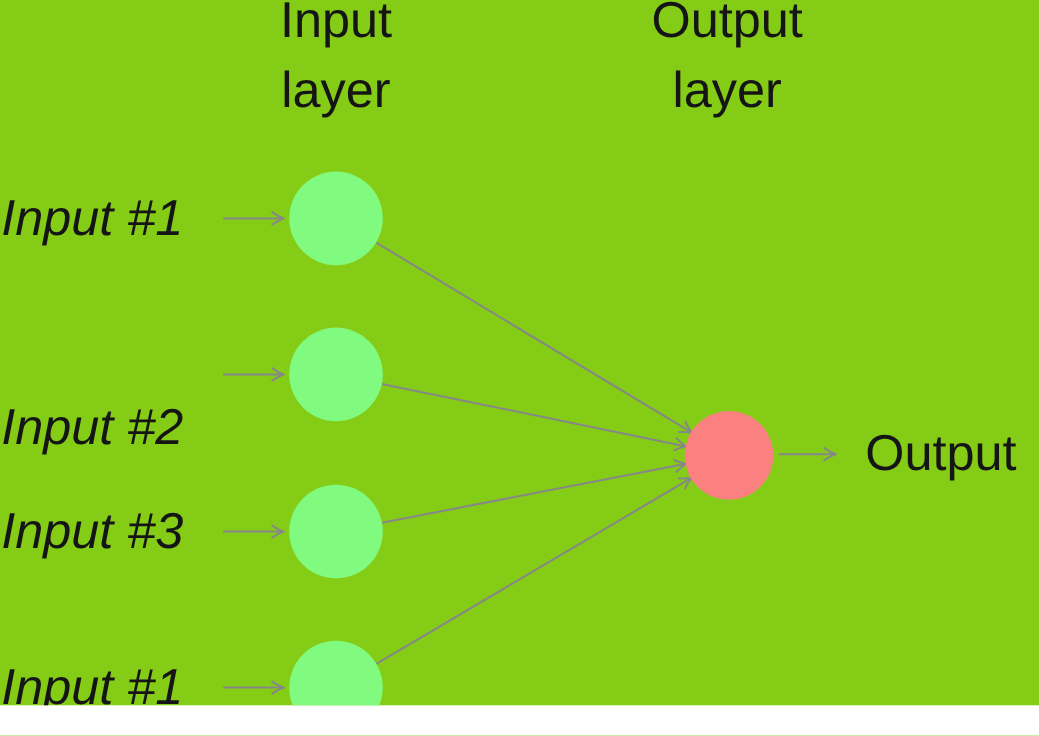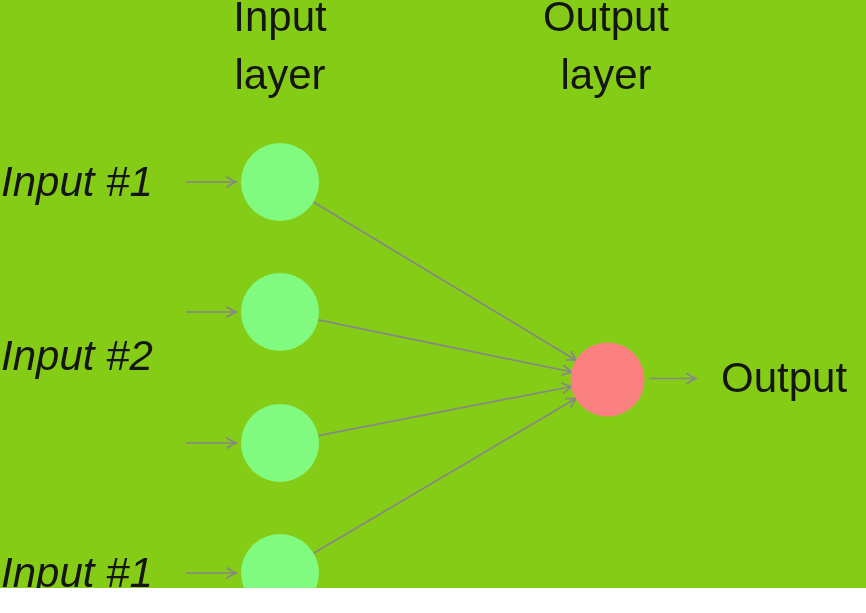--- a/index.html
+++ b/index.html
@@ -83,17 +83,18 @@
     <div>Input</div>
     <div>layer</div>
   </div>
   <div class="layer-header output-col">
     <div>Output</div>
     <div>layer</div>
   </div>
 
   <div class="node-label input-label row-1">Input #1</div>
   <div class="node-label input-label row-2">Input #2</div>
+  <div class="node-label input-label row-3">Input #3</div>
   <div class="node-label input-label row-4">Input #1</div>
 
   <div class="node-label output-label row-out">Output</div>
 
 </div>
 
 </body></html>

